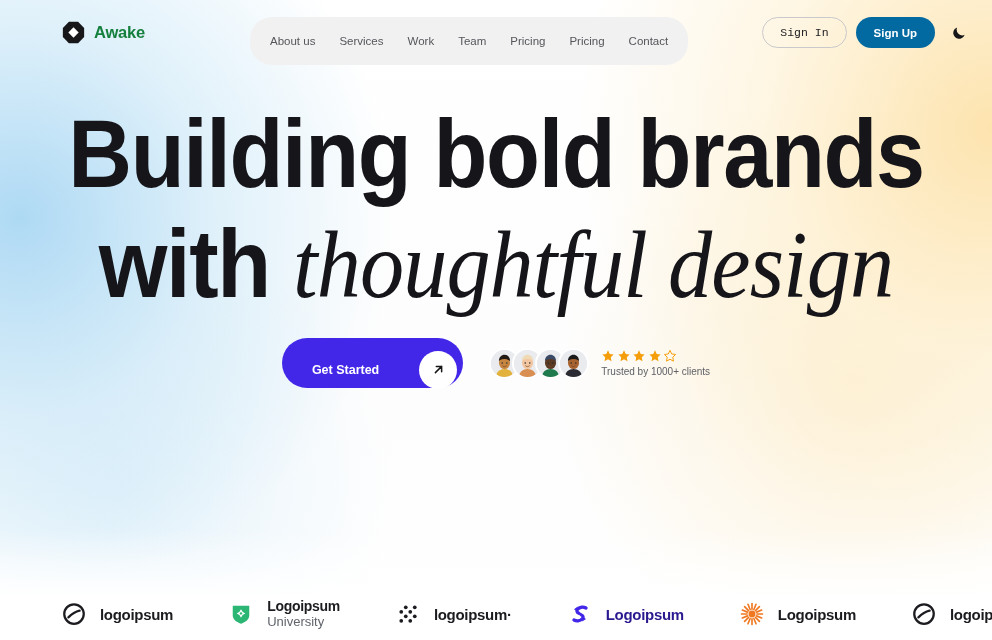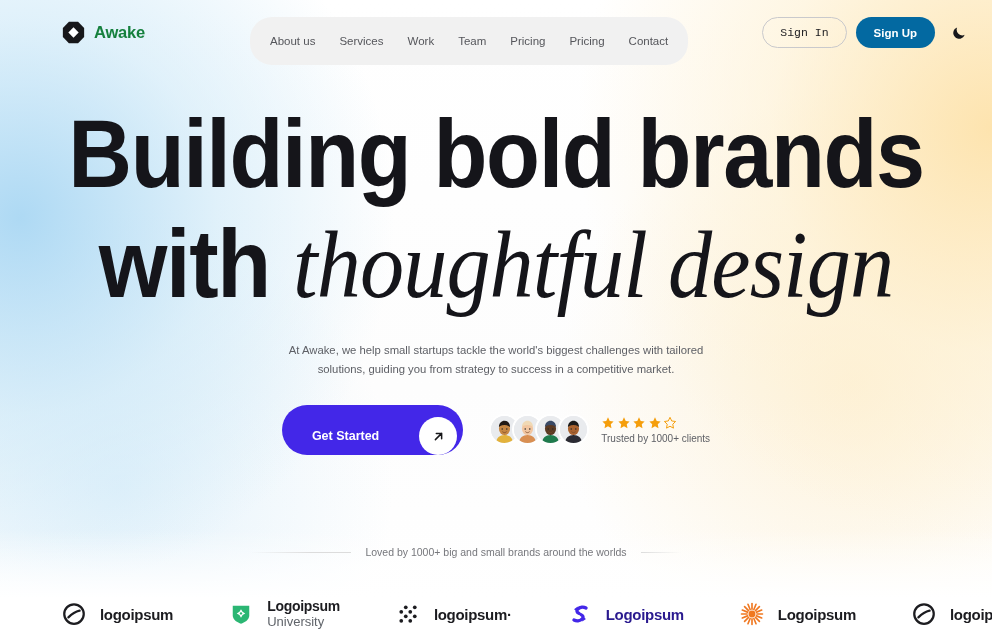--- a/index.html
+++ b/index.html
@@ -196,21 +196,20 @@
   </div>
 
   <div id="hero">
 
     <div id="headline-1">Building bold brands</div>
 
     <div id="headline-2">
       <span id="headline-2-plain">with </span><span id="headline-2-italic">thoughtful design</span>
     </div>
 
-    <p id="subtitle">At Awake, we help small startups tackle the world's biggest challenges with tailored solutions, guiding you from strategy to success in a competitive market.</p>
 
     <div id="cta-row">
 
       <button id="get-started">
         <span id="get-started-label">Get Started</span>
         <span id="cta-arrow-badge">
           <svg width="15" height="15" viewBox="0 0 24 24">
             <path d="M7 17L17 7M8.5 7H17v8.5" stroke="#17171a" stroke-width="2.4" fill="none" stroke-linecap="round" stroke-linejoin="round"></path>
           </svg>
         </span>
@@ -273,25 +272,20 @@
                 <path d="M12 2.3l2.95 6.2 6.65.92-4.84 4.62 1.2 6.76L12 17.6l-5.96 3.2 1.2-6.76L2.4 9.42l6.65-.92z" fill="none" stroke="#f59e0b" stroke-width="1.7" stroke-linejoin="round"></path>
               </svg>
             </div>
           <div id="trusted-label">Trusted by 1000+ clients</div>
         </div>
       </div>
     </div>
   </div>
 
   <div id="brands-section">
-    <div id="brands-caption-row">
-      <div class="caption-rule"></div>
-      <div id="brands-caption">Loved by 1000+ big and small brands around the worlds</div>
-      <div class="caption-rule right"></div>
-    </div>
     <div id="logo-row">
         <div class="logo-item">
           <svg viewBox="0 0 32 32" width="24" height="24">
             <circle cx="16" cy="16" r="13" fill="none" stroke="#1c1c20" stroke-width="3"></circle>
             <path d="M8.5 20.5C13 16 19 12.5 23.5 11.5" stroke="#1c1c20" stroke-width="3" fill="none" stroke-linecap="round"></path>
           </svg>
           <div class="logo-word">logoipsum</div>
         </div>
         <div class="logo-item">
           <svg viewBox="0 0 32 32" width="24" height="24">

